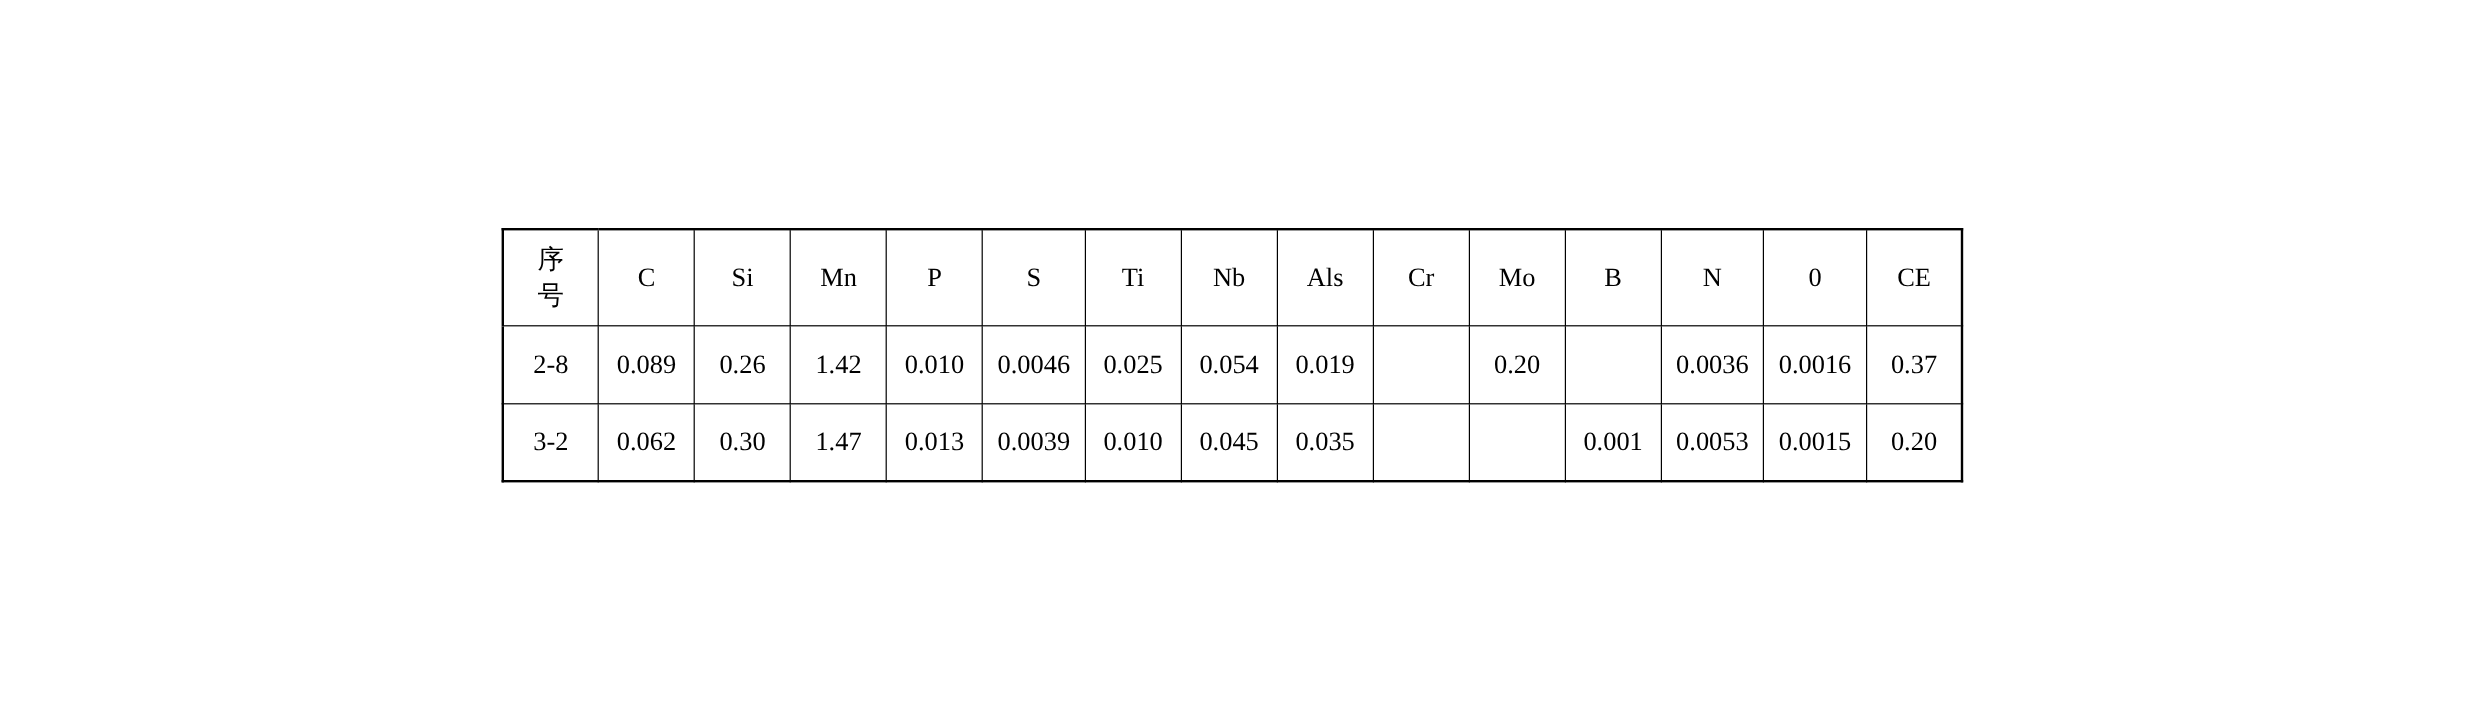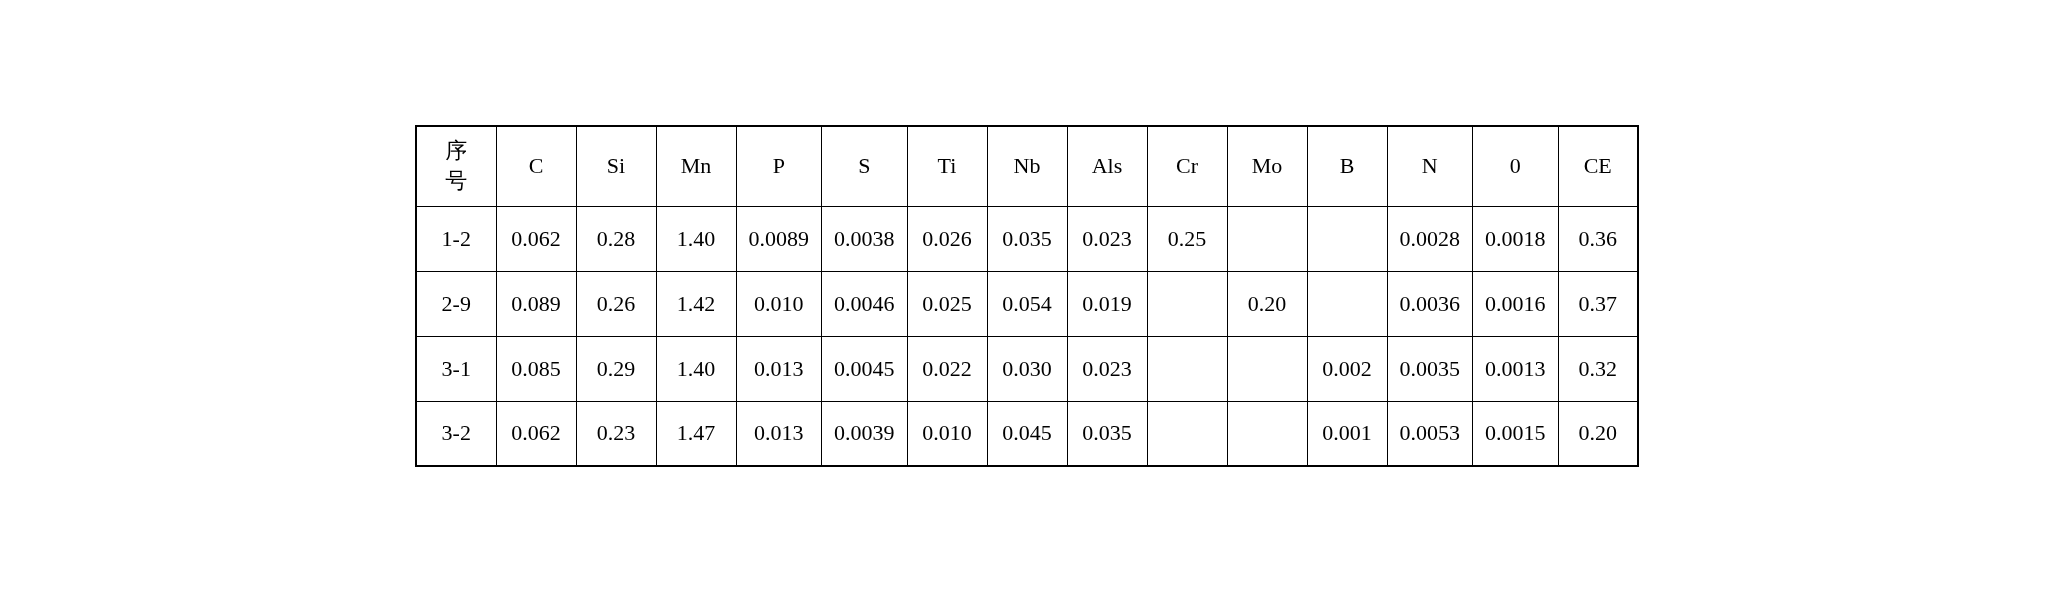--- a/index.html
+++ b/index.html
@@ -81,74 +81,40 @@
         <th>Cr</th>
         <th>Mo</th>
         <th>B</th>
         <th>N</th>
         <th>0</th>
         <th>CE</th>
       </tr>
     </thead>
     <tbody id="table-body">
         <tr>
-          <td>1-2</td>
-          <td>0.062</td>
-          <td>0.28</td>
-          <td>1.40</td>
-          <td>0.0089</td>
-          <td>0.0038</td>
-          <td>0.026</td>
-          <td>0.035</td>
-          <td>0.023</td>
-          <td>0.25</td>
-          <td></td>
-          <td></td>
-          <td>0.0028</td>
-          <td>0.0018</td>
-          <td>0.36</td>
-        </tr>
-        <tr>
-          <td>2-9</td>
+          <td>2-8</td>
           <td>0.089</td>
           <td>0.26</td>
           <td>1.42</td>
           <td>0.010</td>
           <td>0.0046</td>
           <td>0.025</td>
           <td>0.054</td>
           <td>0.019</td>
           <td></td>
           <td>0.20</td>
           <td></td>
           <td>0.0036</td>
           <td>0.0016</td>
           <td>0.37</td>
         </tr>
         <tr>
-          <td>3-1</td>
-          <td>0.085</td>
-          <td>0.29</td>
-          <td>1.40</td>
-          <td>0.013</td>
-          <td>0.0045</td>
-          <td>0.022</td>
-          <td>0.030</td>
-          <td>0.023</td>
-          <td></td>
-          <td></td>
-          <td>0.002</td>
-          <td>0.0035</td>
-          <td>0.0013</td>
-          <td>0.32</td>
-        </tr>
-        <tr>
           <td>3-2</td>
           <td>0.062</td>
-          <td>0.23</td>
+          <td>0.30</td>
           <td>1.47</td>
           <td>0.013</td>
           <td>0.0039</td>
           <td>0.010</td>
           <td>0.045</td>
           <td>0.035</td>
           <td></td>
           <td></td>
           <td>0.001</td>
           <td>0.0053</td>

